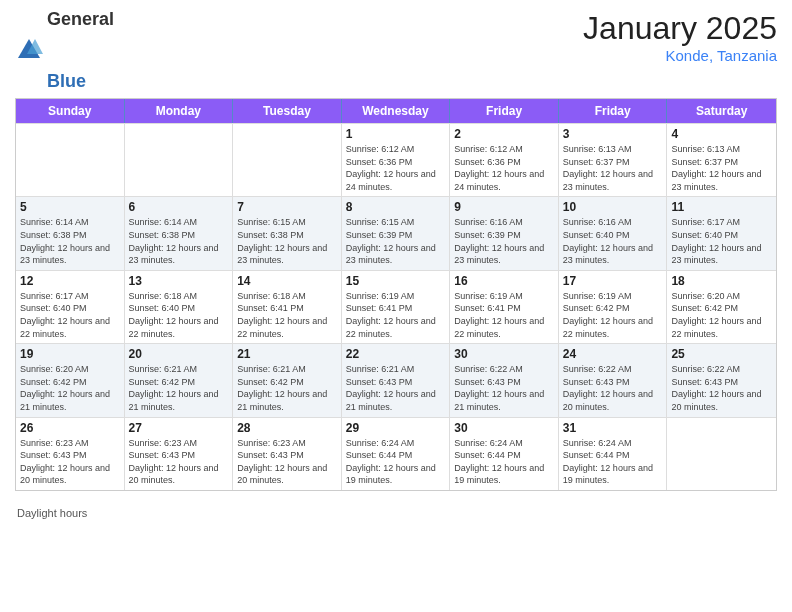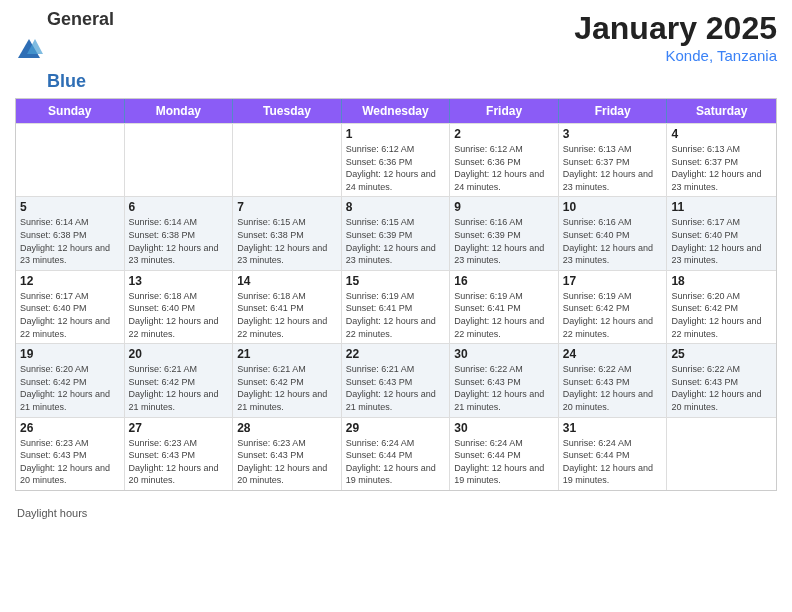--- a/index.html
+++ b/index.html
@@ -46,21 +46,21 @@
     }
     .logo-icon {
       width: 28px;
       height: 28px;
     }
     .title-block {
       text-align: right;
     }
     .title-month {
       font-size: 32px;
-      font-weight: bold;
+      font-weight: normal;
       color: #222;
     }
     .title-location {
       font-size: 15px;
       color: #3b82f6;
     }
     .calendar {
       flex: 1;
       display: flex;
       flex-direction: column;

